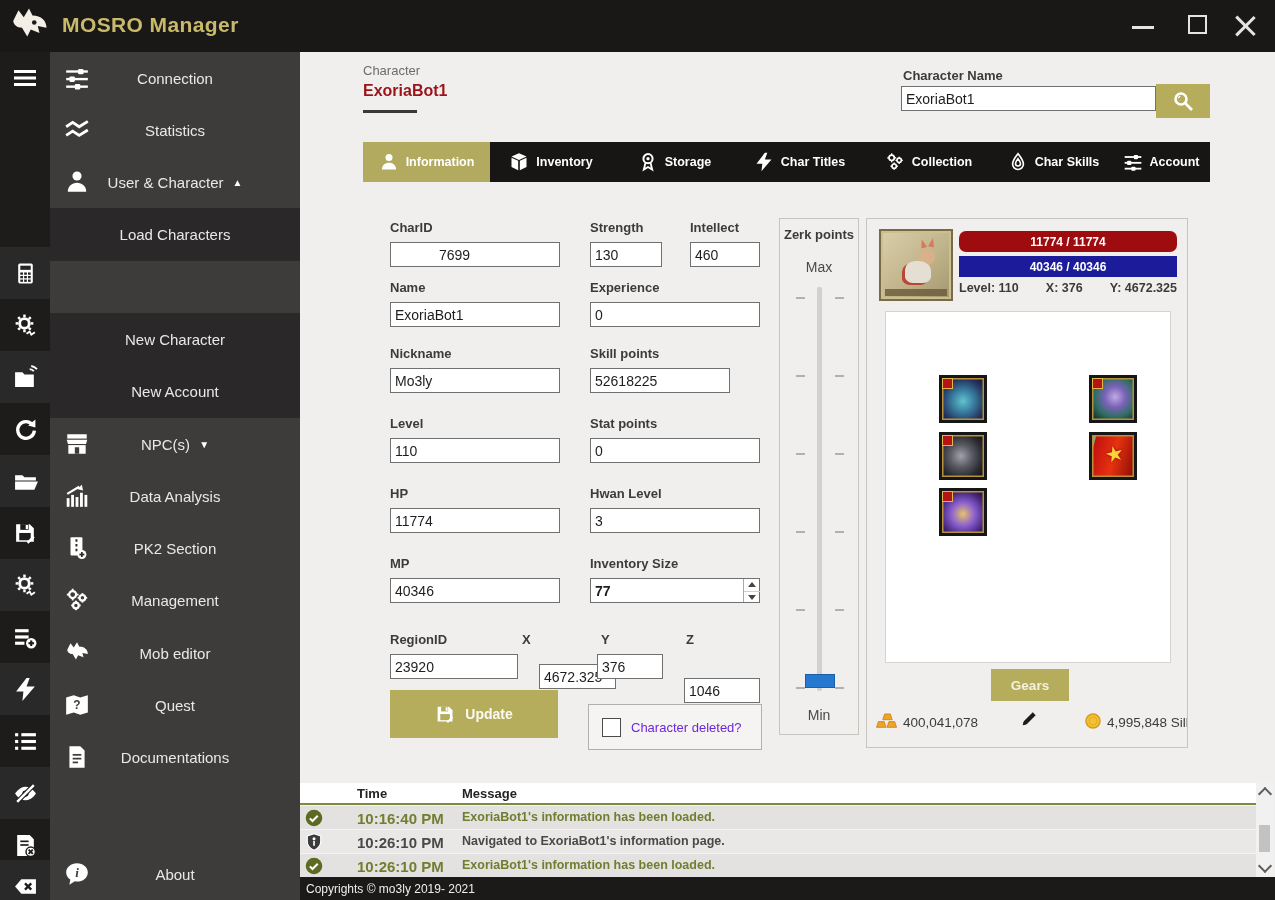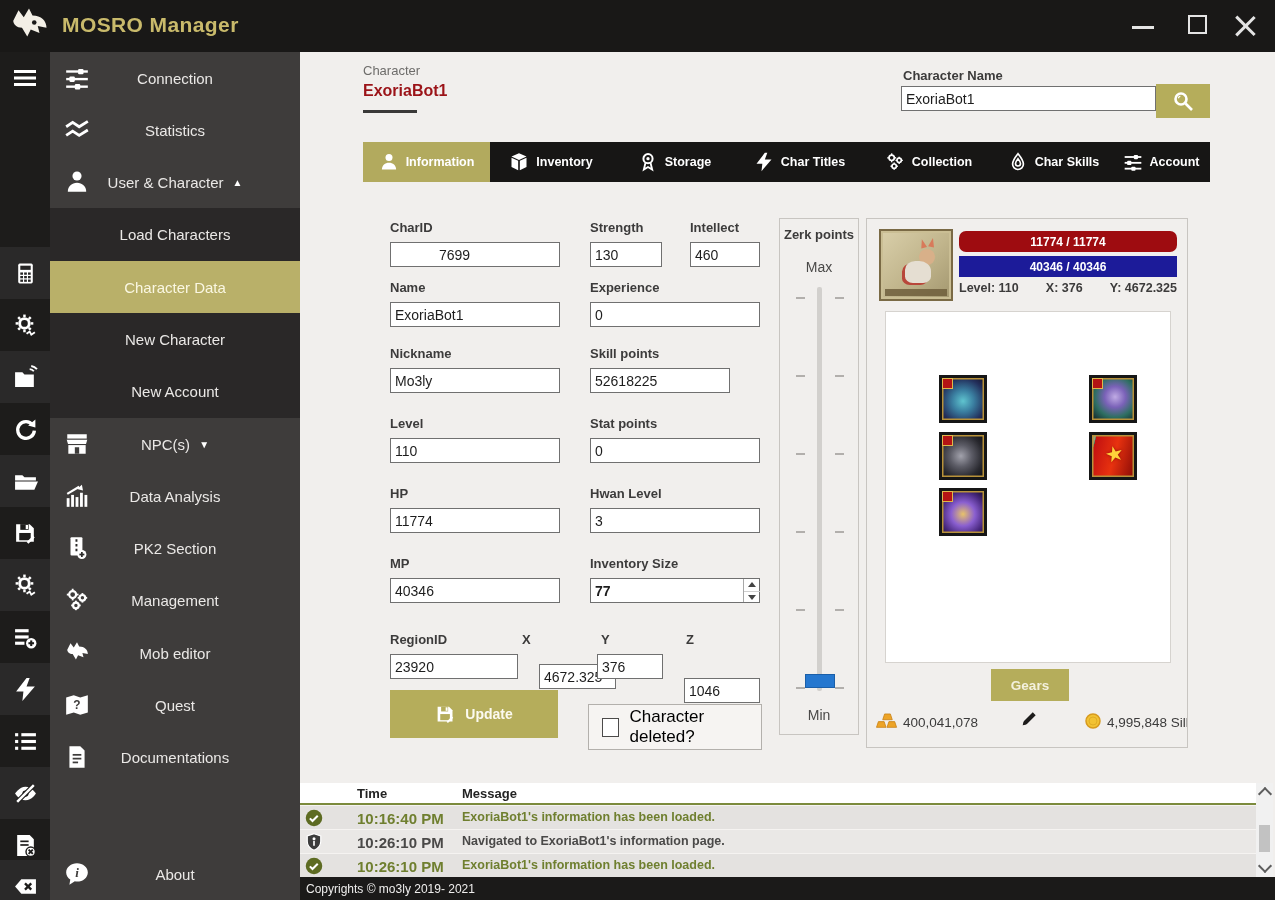--- a/index.html
+++ b/index.html
@@ -46,21 +46,21 @@
   .tab{height:40px;display:flex;align-items:center;justify-content:center;gap:7px;color:#fff;
        font-size:12.5px;font-weight:bold;cursor:pointer;box-sizing:border-box;}
   .tab.selected{background:#b2aa5e;}
   .tab .tab-ic{width:20px;height:20px;display:block;}
   .tab .tab-ic svg{width:20px;height:20px;}
   
   .btn{position:absolute;background:#b5ad5b;color:#fcfaf0;font-weight:bold;display:flex;align-items:center;justify-content:center;cursor:pointer;}
   .upd-ic{width:21px;height:21px;margin-right:9px;}
   .chk-panel{left:588px;top:704px;width:172px;height:44px;border:1px solid #b3b0ac;background:#f6f4f2;display:flex;align-items:center;cursor:pointer;}
   .chk-box{width:17px;height:17px;border:1.6px solid #4c4b4a;background:#fff;margin:0 10px 0 13px;}
-  .chk-label{font-size:17px;color:#000000;}
+  .chk-label{font-size:13px;color:#6d28d9;}
   
   .spin{left:743px;top:579px;width:16px;height:23px;border-left:1px solid #a8a8a8;}
   .spin .sc{position:absolute;left:0;width:16px;height:11px;display:flex;align-items:center;justify-content:center;cursor:pointer;}
   .spin .up{top:0;}.spin .dn{top:12px;border-top:1px solid #d0d0d0;}
   .tri-up{width:0;height:0;border-left:4px solid transparent;border-right:4px solid transparent;border-bottom:5px solid #444;}
   .tri-dn{width:0;height:0;border-left:4px solid transparent;border-right:4px solid transparent;border-top:5px solid #444;}
   
   .zerk{left:779px;top:218px;width:80px;height:517px;border:1px solid #c8c5c1;box-sizing:border-box;}
   .zerk-title{position:absolute;left:0;top:8px;width:100%;text-align:center;font-size:13px;font-weight:bold;color:#3c3b3b;}
   .zerk-max{position:absolute;left:0;top:40px;width:100%;text-align:center;font-size:14px;color:#4a4948;}
@@ -309,23 +309,20 @@
             <circle cx="12" cy="6.5" r="4.2"></circle>
             <path d="M3.5 21c0-5 3.8-8.2 8.5-8.2s8.5 3.2 8.5 8.2z"></path>
           </svg>
         </span>
       <span>User &amp; Character</span>
       <span class="arrow">▲</span>
       </div>
     <div class="menu-item sub" style="top:156px;height:53px">
       <span>Load Characters</span>
       </div>
-    <div class="menu-item sub selected" style="top:209px">
-      <span>Character Data</span>
-      </div>
     <div class="menu-item sub" style="top:261px">
       <span>New Character</span>
       </div>
     <div class="menu-item sub" style="top:313px;height:53px">
       <span>New Account</span>
       </div>
     <div class="menu-item" style="top:366px">
       <span class="mi-icon">
           <svg viewBox="0 0 24 24" fill="#fff">
             <path d="M3 3h18v4H3z"></path>

